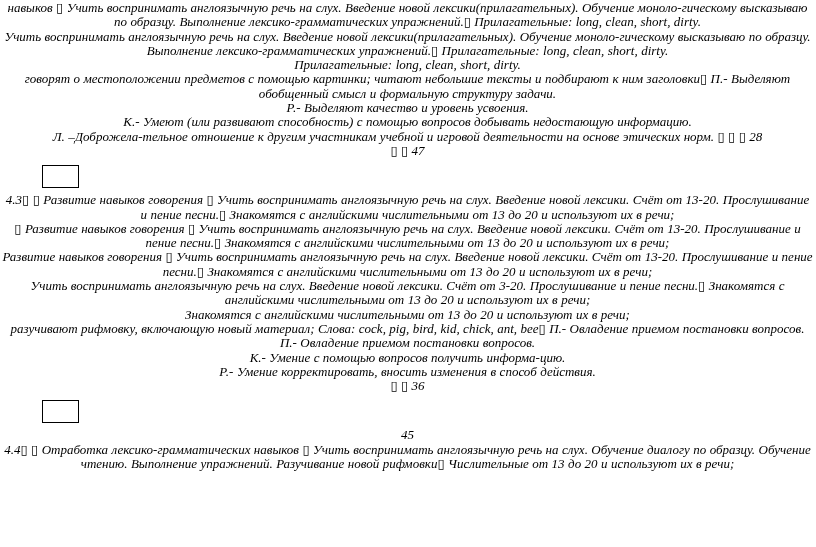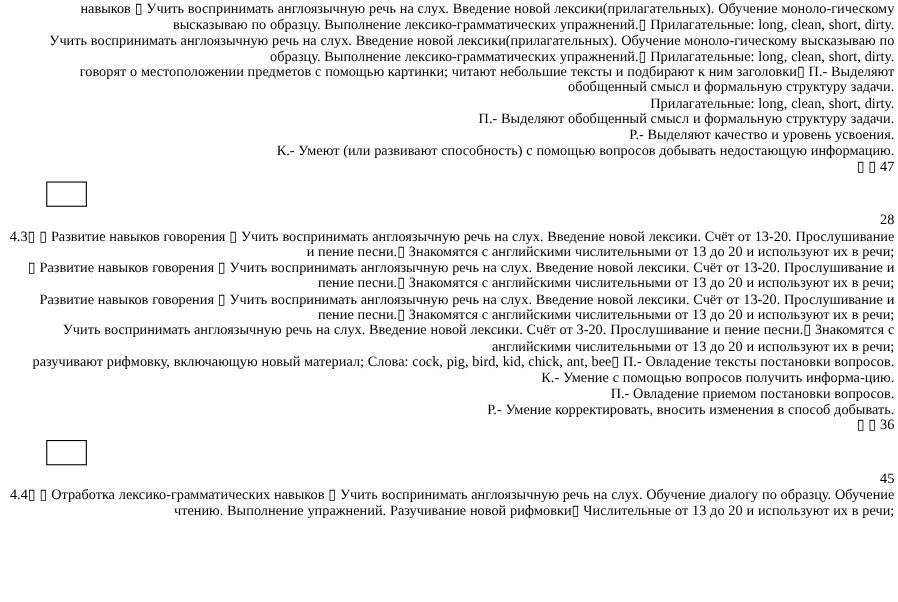--- a/index.html
+++ b/index.html
@@ -15,49 +15,50 @@
     color: #000000;
     font-family: "Liberation Serif", "DejaVu Serif", serif;
     font-size: 13px;
     line-height: 14.3px;
   }
   .page {
     padding: 1px 3px 0 2px;
   }
   p.line {
     margin: 0;
-    text-align: right;
+    text-align: center;
     word-spacing: 0.2px;
+    font-style: italic;
   }
   .empty-box {
     width: 37px;
     height: 23px;
     border: 1px solid #000000;
     margin: 7px 0 5px 40px;
   }
 </style>
 </head>
 <body>
 
 <div class="page">
   <p class="line">навыков ▯ Учить воспринимать англоязычную речь на слух. Введение новой лексики(прилагательных). Обучение моноло-гическому высказываю по образцу. Выполнение лексико-грамматических упражнений.▯ Прилагательные: long, clean, short, dirty.</p>
   <p class="line">Учить воспринимать англоязычную речь на слух. Введение новой лексики(прилагательных). Обучение моноло-гическому высказываю по образцу. Выполнение лексико-грамматических упражнений.▯ Прилагательные: long, clean, short, dirty.</p>
+  <p class="line">Прилагательные: long, clean, short, dirty.</p>
   <p class="line">говорят о местоположении предметов с помощью картинки; читают небольшие тексты и подбирают к ним заголовки▯ П.- Выделяют обобщенный смысл и формальную структуру задачи.</p>
-  <p class="line">Прилагательные: long, clean, short, dirty.</p>
-  <p class="line">П.- Выделяют обобщенный смысл и формальную структуру задачи.</p>
   <p class="line">Р.- Выделяют качество и уровень усвоения.</p>
   <p class="line">К.- Умеют (или развивают способность) с помощью вопросов добывать недостающую информацию.</p>
+  <p class="line">Л. –Доброжела-тельное отношение к другим участникам учебной и игровой деятельности на основе этических норм. ▯ ▯ ▯ 28</p>
   <p class="line">▯ ▯ 47</p>
   <div class="empty-box"></div>
-  <p class="line">28</p>
   <p class="line">4.3▯ ▯ Развитие навыков говорения ▯ Учить воспринимать англоязычную речь на слух. Введение новой лексики. Счёт от 13-20. Прослушивание и пение песни.▯ Знакомятся с английскими числительными от 13 до 20 и используют их в речи;</p>
   <p class="line">▯ Развитие навыков говорения ▯ Учить воспринимать англоязычную речь на слух. Введение новой лексики. Счёт от 13-20. Прослушивание и пение песни.▯ Знакомятся с английскими числительными от 13 до 20 и используют их в речи;</p>
   <p class="line">Развитие навыков говорения ▯ Учить воспринимать англоязычную речь на слух. Введение новой лексики. Счёт от 13-20. Прослушивание и пение песни.▯ Знакомятся с английскими числительными от 13 до 20 и используют их в речи;</p>
   <p class="line">Учить воспринимать англоязычную речь на слух. Введение новой лексики. Счёт от 3-20. Прослушивание и пение песни.▯ Знакомятся с английскими числительными от 13 до 20 и используют их в речи;</p>
-  <p class="line">разучивают рифмовку, включающую новый материал; Слова: cock, pig, bird, kid, chick, ant, bee▯ П.- Овладение тексты постановки вопросов.</p>
+  <p class="line">Знакомятся с английскими числительными от 13 до 20 и используют их в речи;</p>
+  <p class="line">разучивают рифмовку, включающую новый материал; Слова: cock, pig, bird, kid, chick, ant, bee▯ П.- Овладение приемом постановки вопросов.</p>
+  <p class="line">П.- Овладение приемом постановки вопросов.</p>
   <p class="line">К.- Умение с помощью вопросов получить информа-цию.</p>
-  <p class="line">П.- Овладение приемом постановки вопросов.</p>
-  <p class="line">Р.- Умение корректировать, вносить изменения в способ добывать.</p>
+  <p class="line">Р.- Умение корректировать, вносить изменения в способ действия.</p>
   <p class="line">▯ ▯ 36</p>
   <div class="empty-box"></div>
   <p class="line">45</p>
   <p class="line">4.4▯ ▯ Отработка лексико-грамматических навыков ▯ Учить воспринимать англоязычную речь на слух. Обучение диалогу по образцу. Обучение чтению. Выполнение упражнений. Разучивание новой рифмовки▯ Числительные от 13 до 20 и используют их в речи;</p>
 </div>
 
 </body></html>

